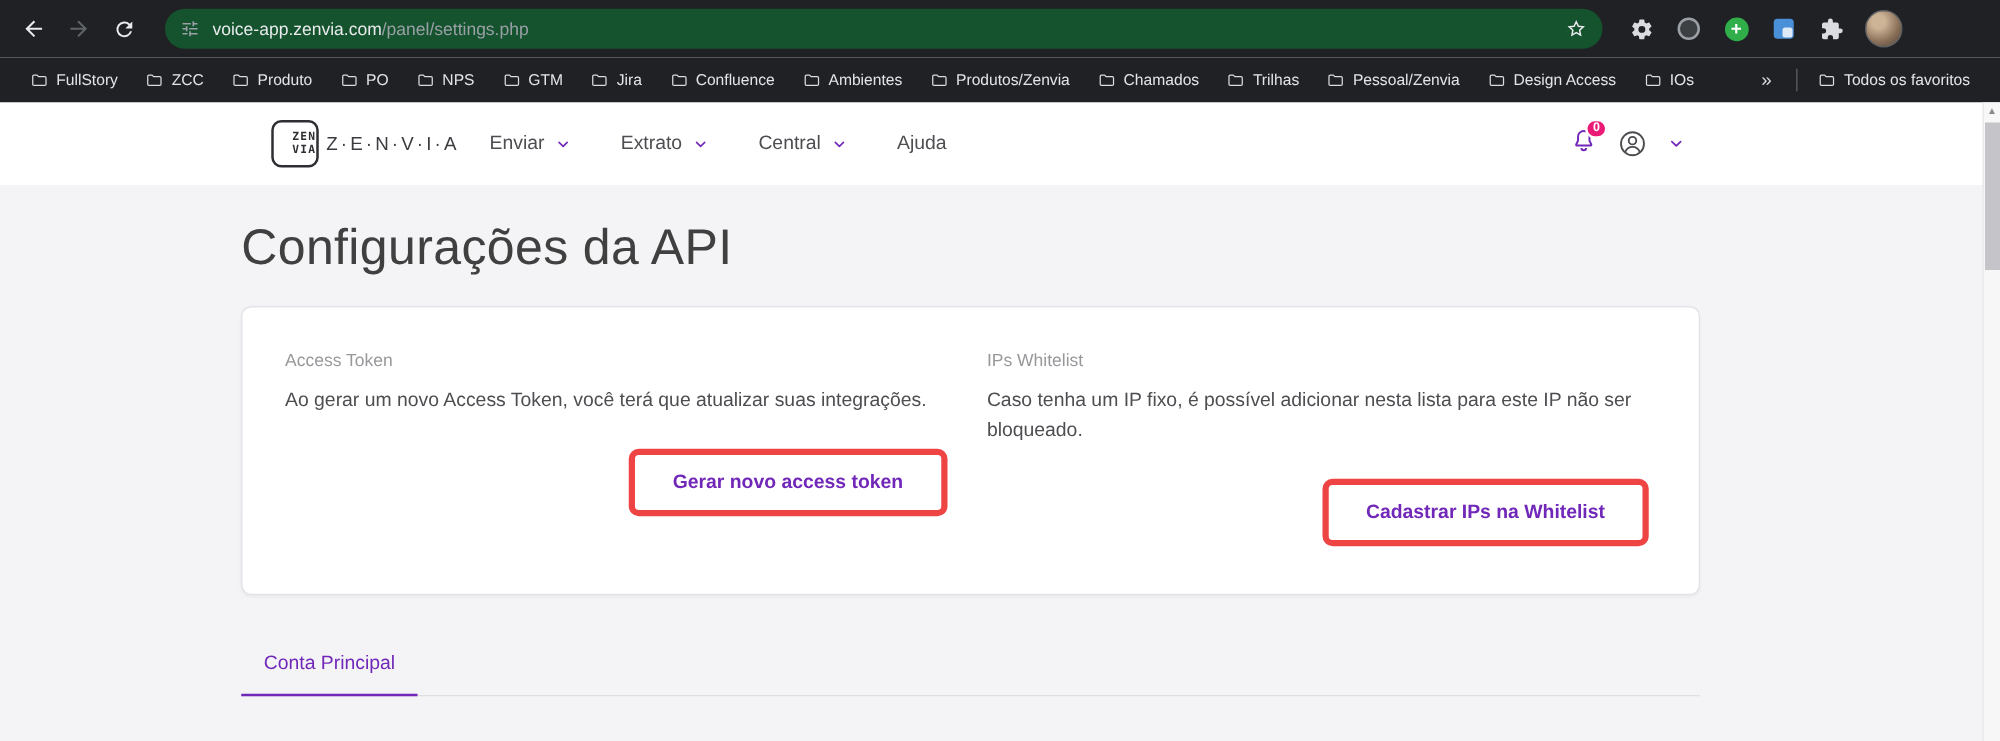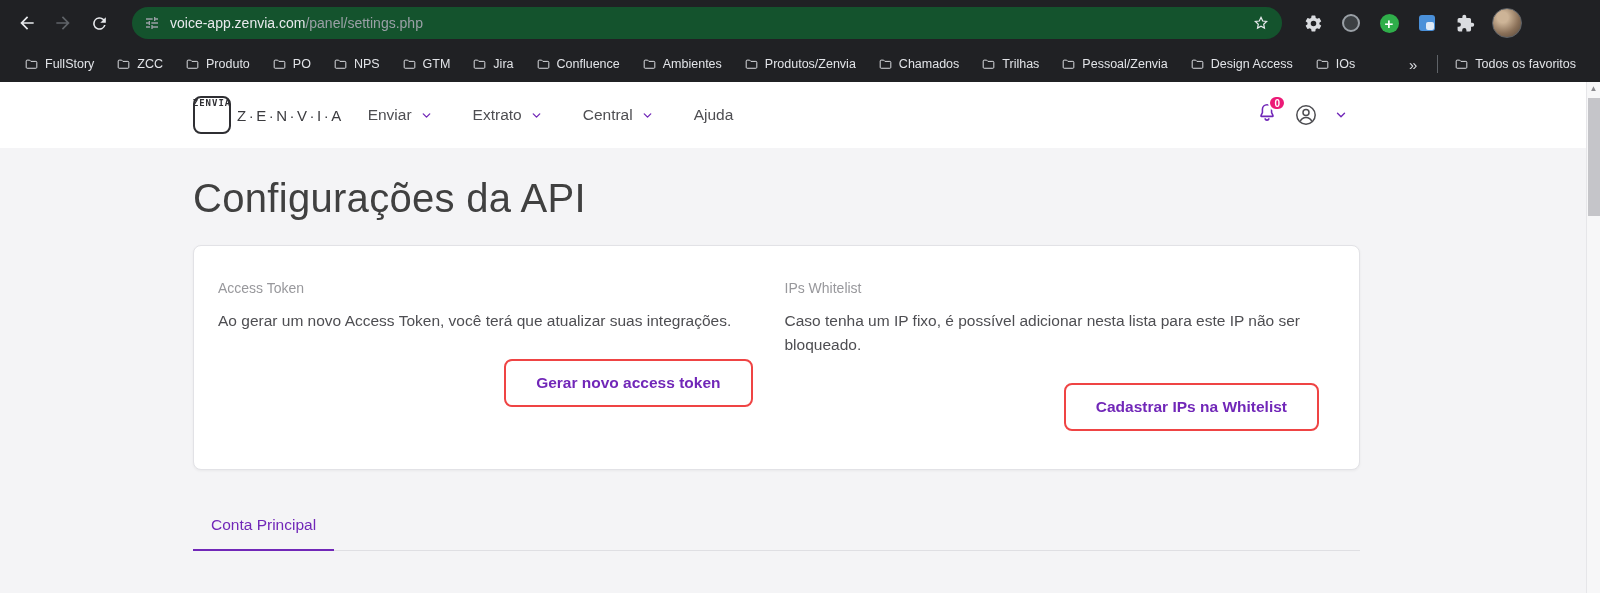--- a/index.html
+++ b/index.html
@@ -46,50 +46,50 @@
   .bm-overflow { color:#dadce0; font-size:15px; cursor:pointer; padding:0 4px; }
   .bm-divider { width:1px; height:18px; background:#5f6368; }
 
   
   .site-header {
     position:absolute; top:82px; left:0; width:1600px; height:66px; background:#ffffff;
     display:flex; align-items:center; padding-left:193px;
   }
   .logo-box {
     width:38px; height:38px; border:2.5px solid #2f2f33; border-radius:8px;
-    display:flex; flex-direction:row; align-items:flex-start; justify-content:center;
+    display:flex; flex-direction:column; align-items:flex-end; justify-content:center;
     font-family:"DejaVu Sans Mono", monospace; font-size:9px; font-weight:bold;
-    color:#2f2f33; line-height:1.15; letter-spacing:1px;
+    color:#2f2f33; line-height:1.15; letter-spacing:1px;margin-left:24px;
   }
   .brand { margin-left:6px; font-size:15px; letter-spacing:2.5px; color:#3b3b3f; font-weight:500; }
   .main-nav { display:flex; align-items:center; gap:40px; margin-left:24px; }
   .nav-item { display:flex; align-items:center; gap:8px; font-size:15.5px; color:#4e4e52; cursor:pointer; }
   .header-right { margin-left:auto; margin-right:252px; display:flex; align-items:center; gap:16px; }
   .bell-wrap { position:relative; cursor:pointer; }
   .badge {
     position:absolute; top:-7px; right:-8px; min-width:16px; height:16px; padding:0 4px;
     background:#ec1a77; color:#fff; font-size:10px; font-weight:bold; border-radius:9px;
     display:flex; align-items:center; justify-content:center; border:2px solid #fff;
   }
 
   
   .content { position:absolute; top:148px; left:0; width:1600px; height:445px; background:#f4f4f6; }
   .page-title {
     margin:28px 0 0 193px; font-size:40px; font-weight:300; color:#404040; letter-spacing:0.3px;
   }
   .api-card {
     margin:24px 0 0 193px; width:1167px; background:#ffffff;
     border:1px solid #e2e2e6; border-radius:8px; box-shadow:0 1px 3px rgba(0,0,0,0.05);
-    padding:34px 40px 38px 24px; display:flex; gap:32px;
+    padding:34px 40px 38px 34px; display:flex; gap:32px;
   }
   .card-col { flex:1; display:flex; flex-direction:column; }
   .card-label { font-size:14px; color:#98989c; margin-bottom:13px; }
   .card-desc { font-size:15.5px; color:#4e4e52; line-height:1.55; }
   .outline-btn {
-    align-self:flex-end; margin-top:26px; background:#ffffff; border:2px solid #ef4444;
+    align-self:flex-end; margin-top:26px; background:#ffffff; border:5px solid #ef4444;
     color:#7127b8; font-family:"Liberation Sans", sans-serif; font-size:15.5px; font-weight:600;
     padding:13px 30px; border-radius:8px; cursor:pointer; white-space:nowrap;
   }
   .tabs-row {
     margin:34px 0 0 193px; width:1167px; border-bottom:1px solid #dfdfe3;
   }
   .tab {
     display:inline-block; padding:12px 18px 15px; margin-bottom:-1px; font-size:15.5px;
     color:#7127b8; border-bottom:2.5px solid #7127b8; cursor:pointer;
   }

